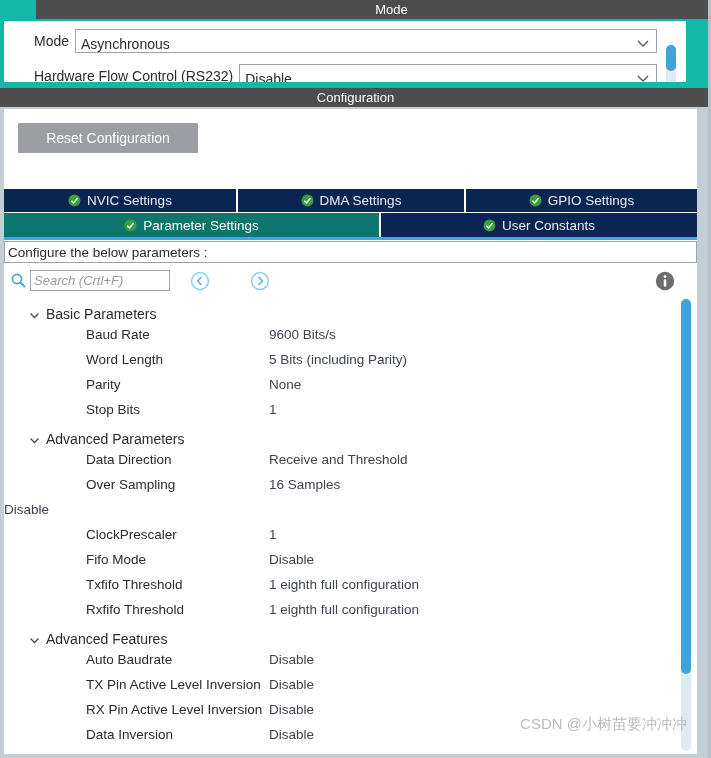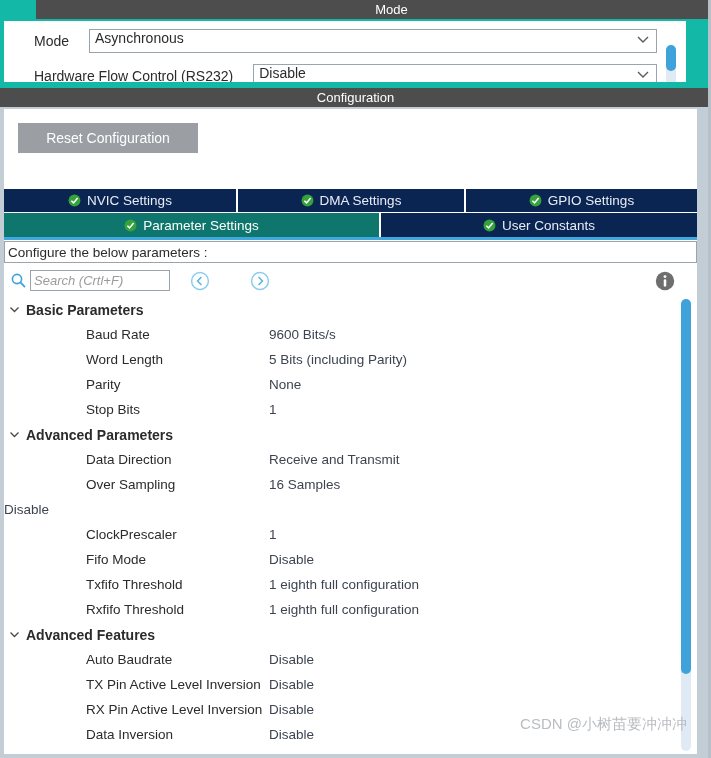--- a/index.html
+++ b/index.html
@@ -56,24 +56,24 @@
     padding-left: 30px;
     font-size: 14px;
     color: #2b2b2b;
     white-space: nowrap;
   }
   .combo {
     flex: 1;
     height: 24px;
     border: 1px solid #9aa4ad;
     background: #ffffff;
-    margin-left: 20px;
+    margin-left: 6px;
     margin-right: 29px;
     display: flex;
-    align-items: flex-start;
+    align-items: flex-end;
     justify-content: space-between;
     box-sizing: border-box;
     position: relative;
   }
   .combo-value {
     padding-left: 5px;
     font-size: 14px;
     color: #2b2b2b;
     white-space: nowrap;
     overflow: hidden;
@@ -232,24 +232,23 @@
   #param-tree {
     position: absolute;
     left: 0; top: 188px;
     width: 693px; height: 456px;
     overflow: hidden;
     background: #ffffff;
   }
   .group-row {
     height: 25px;
     display: flex;
-    align-items: center;
-    padding-left: 4px;
+    align-items: flex-end;
+    padding-left: 24px;
     cursor: default;
-    font-weight: bold;
   }
   .group-label {
     font-size: 14px;
     color: #2b2b2b;
     margin-left: 5px;
     white-space: nowrap;
   }
   .chev-expanded { width: 13px; height: 13px; flex: 0 0 13px; display:block; }
   .param-row {
     height: 25px;
@@ -441,21 +440,21 @@
           <span class="param-value">1</span>
         </div>
         <div class="group-row">
           <svg class="chev-expanded" viewBox="0 0 13 13">
             <polyline points="2.5,4.5 6.5,8.5 10.5,4.5" fill="none" stroke="#4a4a4a" stroke-width="1.3"></polyline>
           </svg>
           <span class="group-label">Advanced Parameters</span>
         </div>
         <div class="param-row">
           <span class="param-name">Data Direction</span>
-          <span class="param-value">Receive and Transmit</span>
+          <span class="param-value">Receive and Threshold</span>
         </div>
         <div class="param-row">
           <span class="param-name">Over Sampling</span>
           <span class="param-value">16 Samples</span>
         </div>
         <div class="param-row">
           <span class="param-value">Disable</span>
         </div>
         <div class="param-row">
           <span class="param-name">ClockPrescaler</span>

